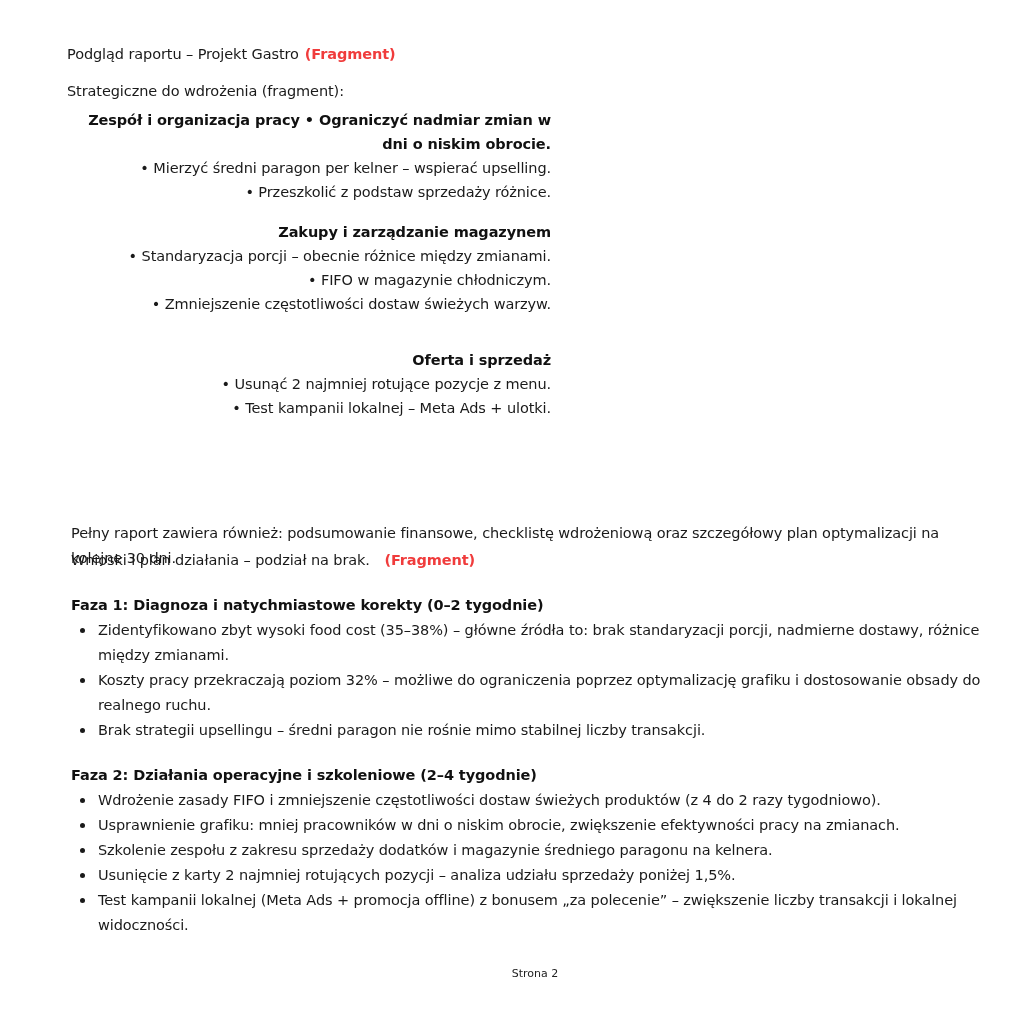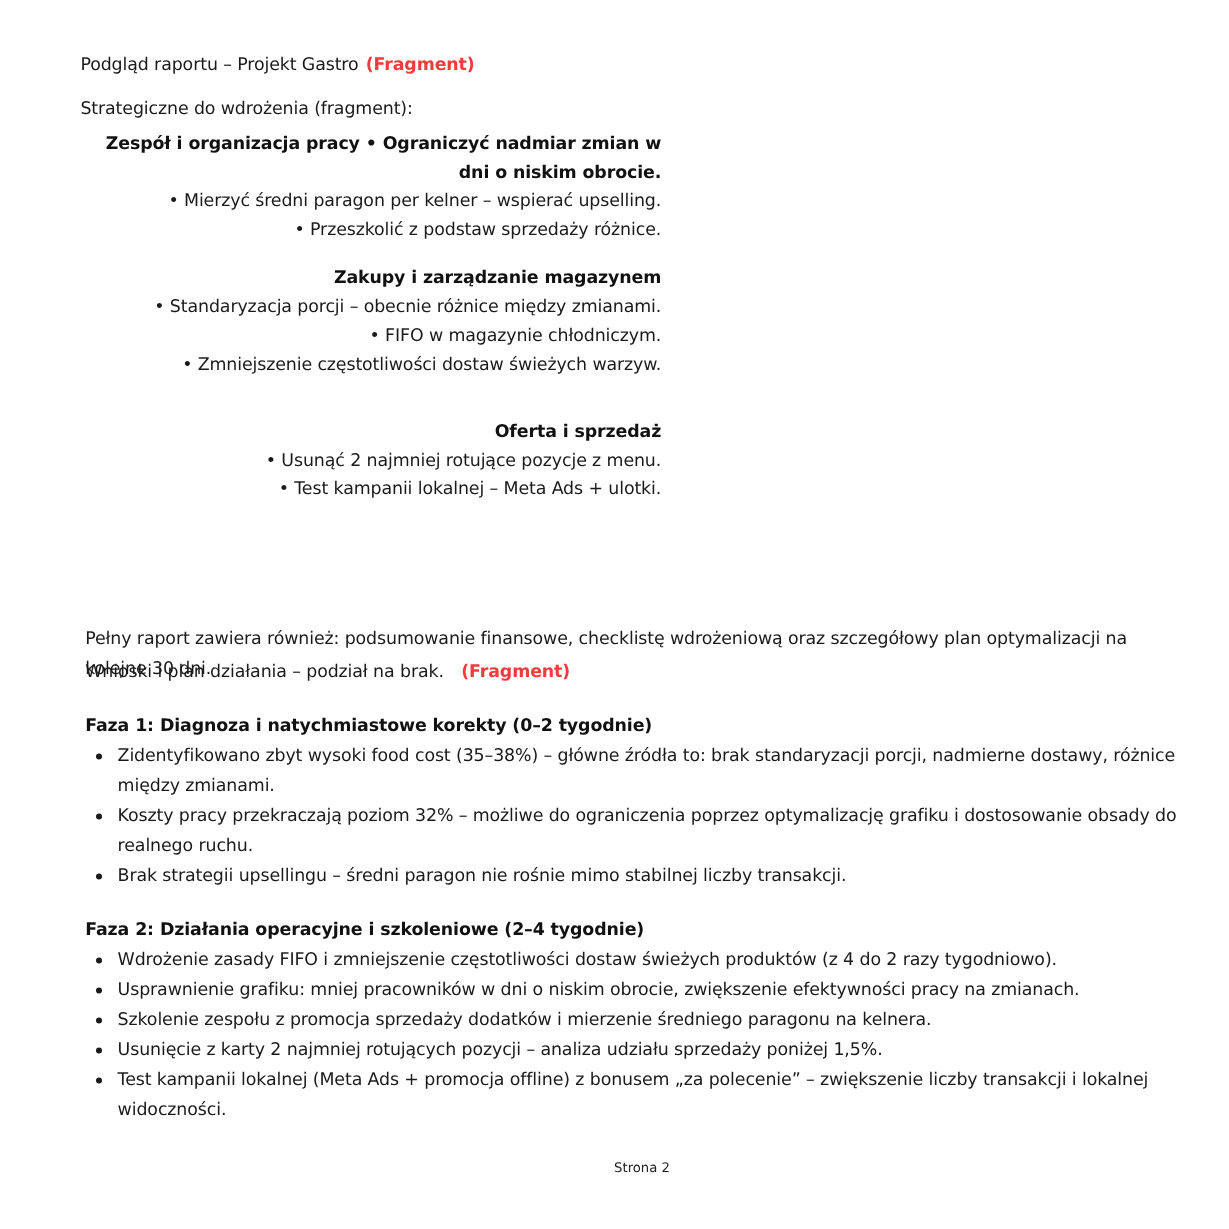--- a/index.html
+++ b/index.html
@@ -159,21 +159,21 @@
     <ul class="phase-list">
       <li><span class="bullet"></span><span>Zidentyfikowano zbyt wysoki food cost (35–38%) – główne źródła to: brak standaryzacji porcji, nadmierne dostawy, różnice między zmianami.</span></li>
       <li><span class="bullet"></span><span>Koszty pracy przekraczają poziom 32% – możliwe do ograniczenia poprzez optymalizację grafiku i dostosowanie obsady do realnego ruchu.</span></li>
       <li><span class="bullet"></span><span>Brak strategii upsellingu – średni paragon nie rośnie mimo stabilnej liczby transakcji.</span></li>
     </ul>
 
     <div class="phase-title">Faza 2: Działania operacyjne i szkoleniowe (2–4 tygodnie)</div>
     <ul class="phase-list">
       <li><span class="bullet"></span><span>Wdrożenie zasady FIFO i zmniejszenie częstotliwości dostaw świeżych produktów (z 4 do 2 razy tygodniowo).</span></li>
       <li><span class="bullet"></span><span>Usprawnienie grafiku: mniej pracowników w dni o niskim obrocie, zwiększenie efektywności pracy na zmianach.</span></li>
-      <li><span class="bullet"></span><span>Szkolenie zespołu z promocja sprzedaży dodatków i mierzenie średniego paragonu na kelnera.</span></li>
+      <li><span class="bullet"></span><span>Szkolenie zespołu z zakresu sprzedaży dodatków i magazynie średniego paragonu na kelnera.</span></li>
     </ul>
 
     <ul class="phase-list">
       <li><span class="bullet"></span><span>Usunięcie z karty 2 najmniej rotujących pozycji – analiza udziału sprzedaży poniżej 1,5%.</span></li>
       <li><span class="bullet"></span><span>Test kampanii lokalnej (Meta Ads + promocja offline) z bonusem „za polecenie” – zwiększenie liczby transakcji i lokalnej widoczności.</span></li>
     </ul>
   </div>
 
   <div class="page-number">Strona 2</div>
 </div>

